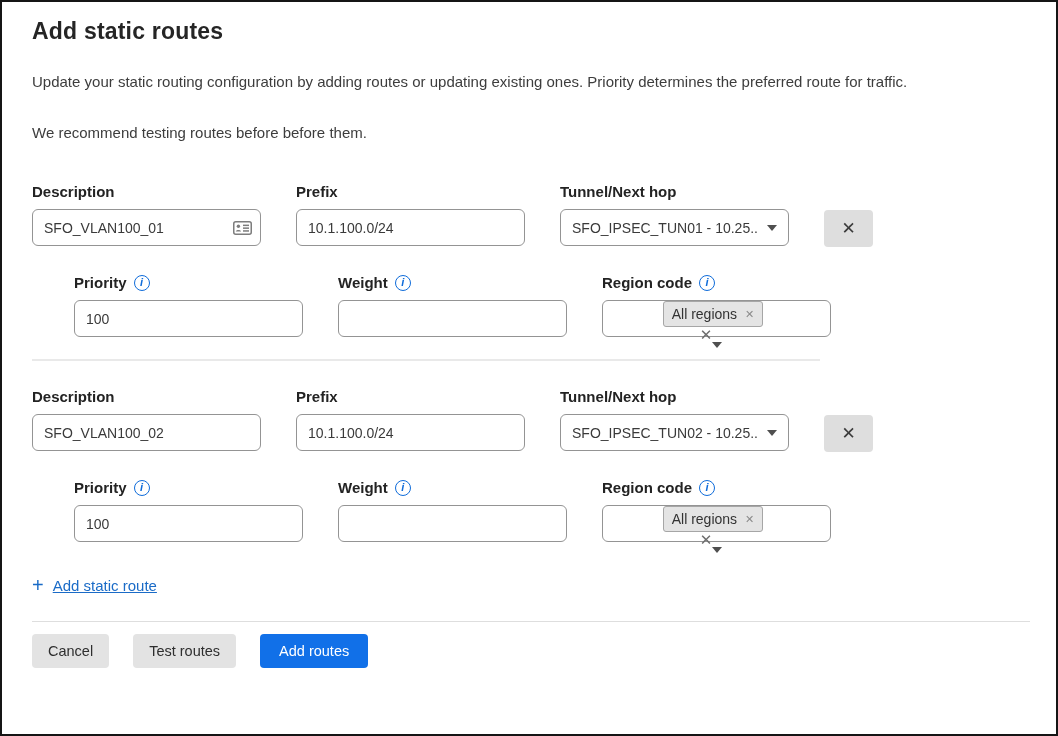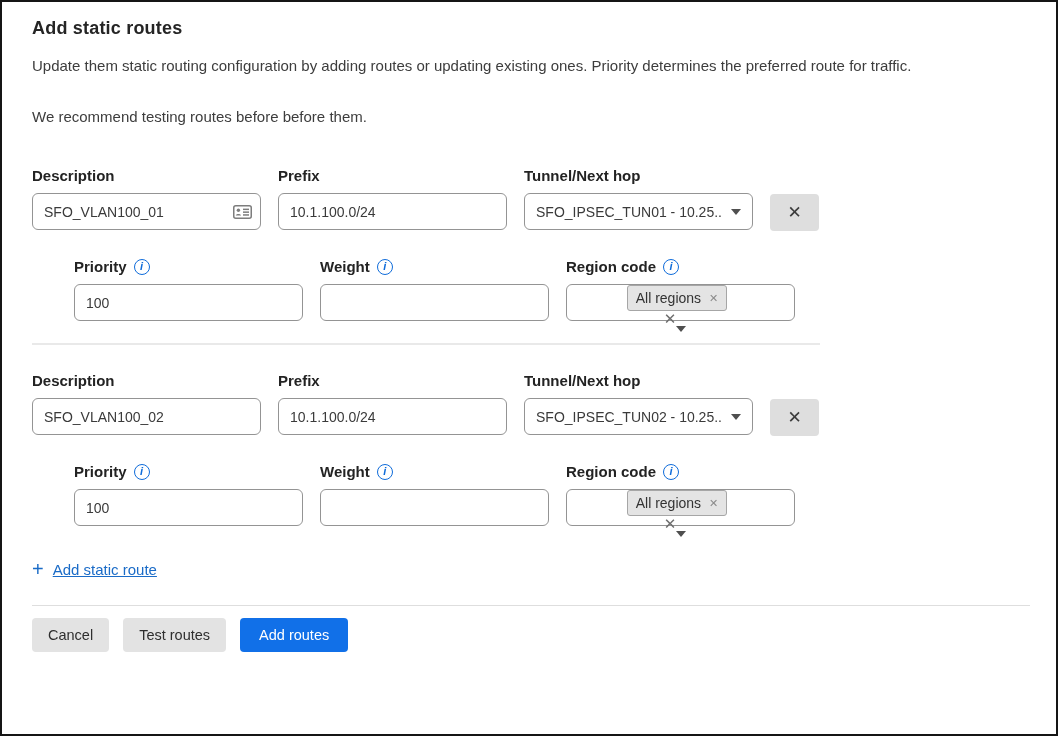--- a/index.html
+++ b/index.html
@@ -2,24 +2,24 @@
 <html><head>
 <meta charset="utf-8">
 <style>
   html,body{margin:0;padding:0;}
   body{
     width:1058px;height:736px;box-sizing:border-box;
     border:2px solid #151515;background:#ffffff;overflow:hidden;
     font-family:"Liberation Sans", sans-serif;color:#2b2b2b;
   }
   .content{padding:16px 30px 0 30px;}
-  .title{font-size:18px;font-weight:700;color:#252525;margin:0 0 16px 0;letter-spacing:.2px;}
+  .title{font-size:23px;font-weight:700;color:#252525;margin:0 0 26px 0;letter-spacing:.2px;}
   .intro{font-size:15px;color:#3d3d3d;margin:0 0 30px 0;line-height:1.4;}
   .form-area{width:818px;margin-top:40px;}
-  .grid{display:grid;grid-template-columns:229px 229px 229px 49px;column-gap:17px;margin-bottom:27px;}
+  .grid{display:grid;grid-template-columns:229px 229px 229px 49px;column-gap:35px;margin-bottom:27px;}
   .grid.second{grid-template-columns:229px 229px 229px;margin-bottom:0;margin-left:42px;}
   .field{display:flex;flex-direction:column;}
   .label-row{display:flex;align-items:center;gap:7px;margin-bottom:9px;}
   .label{font-size:15px;font-weight:700;color:#232323;}
   .info-icon{
     width:16px;height:16px;border:1.5px solid #0f6cda;border-radius:50%;
     color:#0f6cda;font-size:11px;line-height:13px;text-align:center;
     font-style:italic;font-weight:700;box-sizing:border-box;display:inline-block;
   }
   .input-wrap{position:relative;display:flex;}
@@ -52,35 +52,35 @@
     width:49px;height:37px;align-self:start;margin-top:0;
     background:#dedede;border:none;border-radius:4px;cursor:pointer;
     font-size:17px;color:#3c3c3c;display:flex;align-items:center;justify-content:center;
     font-family:"Liberation Sans",sans-serif;
   }
   .group-divider{border:none;border-top:2px solid #e9e9e9;margin:22px 0 27px 0;width:788px;}
   .add-link-row{display:flex;align-items:center;gap:9px;margin-top:33px;}
   .plus-glyph{color:#1a6bc7;font-size:20px;font-weight:400;line-height:1;}
   .add-link{color:#1a6bc7;font-size:15px;text-decoration:underline;cursor:pointer;}
   .footer-divider{border:none;border-top:1px solid #dedede;margin:26px 0 0 0;width:998px;}
-  .footer{display:flex;gap:14px;margin-top:12px;}
+  .footer{display:flex;gap:24px;margin-top:12px;}
   .btn{
     height:34px;border:none;border-radius:4px;padding:0 16px;font-size:14.5px;
     font-family:"Liberation Sans",sans-serif;cursor:pointer;
   }
   .btn.gray{background:#e3e3e3;color:#2e2e2e;}
   .btn.primary{background:#1170e8;color:#ffffff;padding:0 19px;}
 </style>
 </head>
 <body>
 
 <div class="content">
 
   <h1 class="title">Add static routes</h1>
-  <p class="intro">Update them static routing configuration by adding routes or updating existing ones. Priority determines the preferred route for traffic.</p>
+  <p class="intro">Update your static routing configuration by adding routes or updating existing ones. Priority determines the preferred route for traffic.</p>
   <p class="intro">We recommend testing routes before before them.</p>
 
   <div class="form-area">
 
     <section>
       <div class="grid">
         <div class="field">
           <div class="label-row">
             <span class="label">Description</span>
           </div>

